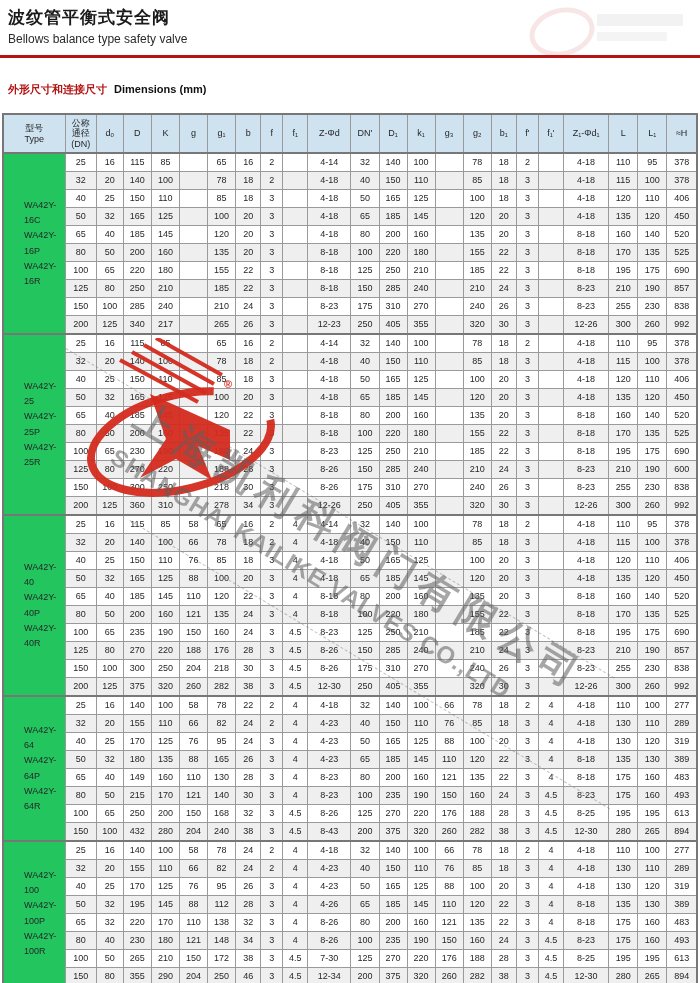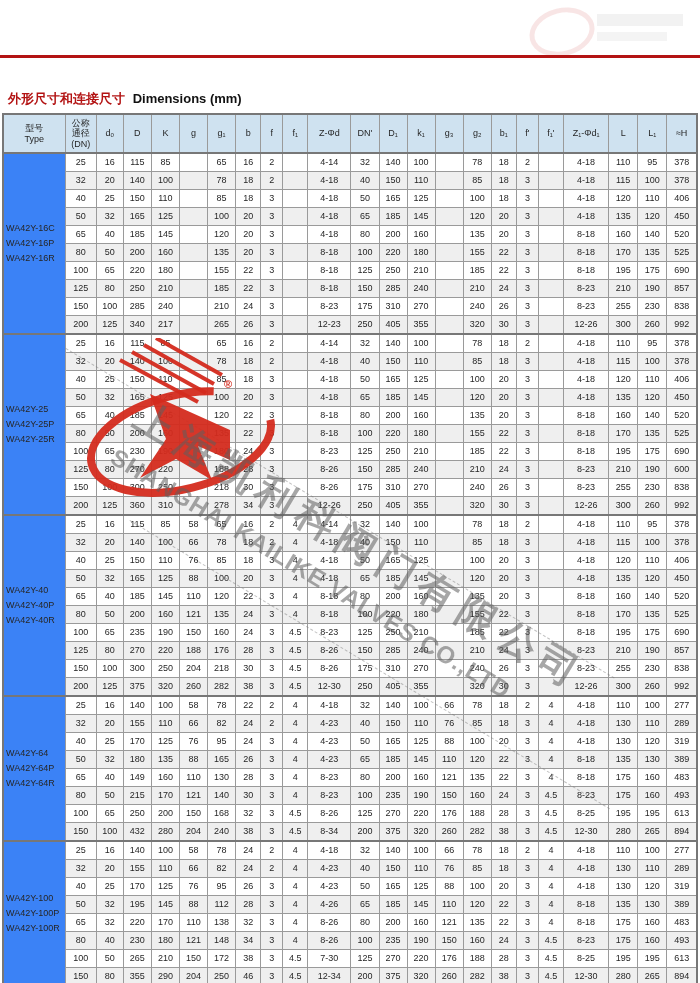--- a/index.html
+++ b/index.html
@@ -8,52 +8,56 @@
   .doc-header{position:absolute;left:8px;top:6px;}
   .title-zh{font-size:17px;font-weight:bold;color:#1a1a1a;letter-spacing:1px;margin:0;}
   .title-en{font-size:12px;color:#2a2a2a;margin-top:3px;}
   .red-rule{position:absolute;left:0;top:55px;width:700px;height:3px;
             background:var(--accent_red,#b31313);}
   .hdr-wm{position:absolute;left:525px;top:4px;width:165px;height:48px;opacity:.12;}
   .hdr-wm .swirl{position:absolute;left:4px;top:4px;width:56px;height:38px;border:5px solid #c33;
                  border-radius:50%;transform:rotate(-14deg);}
   .hdr-wm .bar1{position:absolute;left:72px;top:10px;width:86px;height:12px;background:#999;}
   .hdr-wm .bar2{position:absolute;left:72px;top:28px;width:70px;height:9px;background:#aaa;}
-  .section-title{position:absolute;left:8px;top:90px;font-size:13px;font-weight:bold;}
+  .section-title{position:absolute;left:8px;top:82px;font-size:11px;font-weight:bold;}
   .section-title .zh{color:var(--accent_red,#c00a0a);}
   .section-title .en{color:#111;margin-left:4px;}
   table.dims{position:absolute;left:2px;top:113px;width:696px;border-collapse:collapse;
              table-layout:fixed;font-size:9px;color:#262626;border:2px solid #777;}
   table.dims th,table.dims td{border:1px solid var(--border,#9a9a9a);text-align:center;
              padding:0;overflow:hidden;}
   table.dims thead th{background:var(--table_header_bg,#cfe2f0);height:37px;font-weight:normal;
              white-space:pre-line;font-size:9px;line-height:1.15;}
   table.dims td{height:17px;line-height:17px;}
   table.dims tr.alt td{background:var(--row_alt_bg,#efefef);}
-  table.dims th.type-cell{background:#3b82f6;text-align:left;padding-left:2px;font-weight:normal;
+  table.dims th.type-cell{background:#22c55e;text-align:left;padding-left:20px;font-weight:normal;
              font-size:9px;line-height:1.7;white-space:pre-line;vertical-align:middle;}
   table.dims tr.group-start>*{border-top:2px solid #777;}
   .wm-logo{position:absolute;left:78px;top:338px;width:215px;height:180px;z-index:3;
            pointer-events:none;}
   .wm-logo .rmark{position:absolute;left:146px;top:40px;color:var(--logo_red,#d42b1e);
            font-size:11px;font-weight:bold;}
   .wm-text{position:absolute;left:152px;top:390px;transform:rotate(31deg);transform-origin:0 0;
            z-index:4;pointer-events:none;font-weight:bold;white-space:nowrap;}
   .wm-zh{font-size:39px;letter-spacing:8px;color:rgba(95,95,95,.55);}
   .wm-en{font-size:24px;letter-spacing:1px;color:rgba(95,95,95,.55);margin-top:8px;}
   .wm-line{position:absolute;height:0;border-top:1px dashed rgba(120,120,120,.45);
            transform:rotate(31deg);transform-origin:0 0;z-index:2;pointer-events:none;}
   .wm-line.a{left:66px;top:348px;width:640px;}
   .wm-line.b{left:130px;top:520px;width:560px;}
 </style>
 </head>
 <body>
 
 <div class="page">
 
+  <div class="doc-header">
+    <div class="title-zh">波纹管平衡式安全阀</div>
+    <div class="title-en">Bellows balance type safety valve</div>
+  </div>
 
   <div class="hdr-wm">
     <div class="swirl"></div>
     <div class="bar1"></div>
     <div class="bar2"></div>
   </div>
 
   <div class="red-rule"></div>
 
   <div class="section-title">
@@ -1021,21 +1025,21 @@
         <tr class="alt ">
           <td>150</td>
           <td>100</td>
           <td>432</td>
           <td>280</td>
           <td>204</td>
           <td>240</td>
           <td>38</td>
           <td>3</td>
           <td>4.5</td>
-          <td>8-34</td>
+          <td>8-43</td>
           <td>200</td>
           <td>375</td>
           <td>320</td>
           <td>260</td>
           <td>282</td>
           <td>38</td>
           <td>3</td>
           <td>4.5</td>
           <td>12-30</td>
           <td>280</td>

